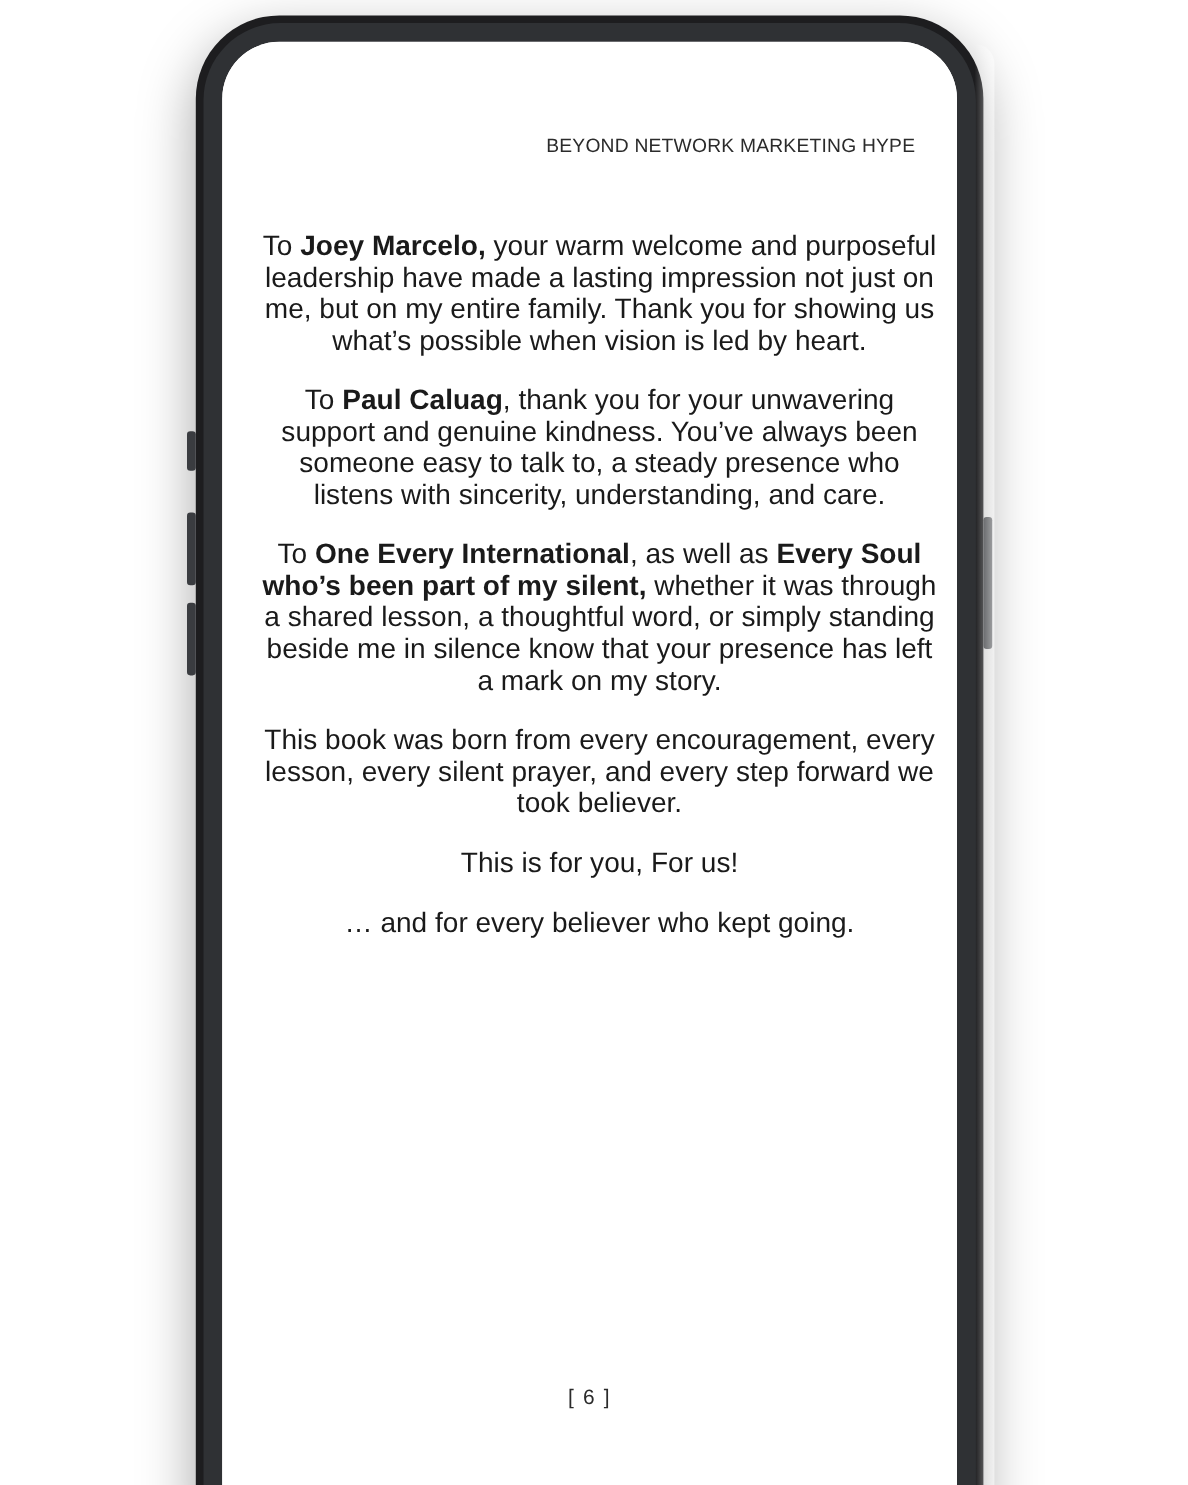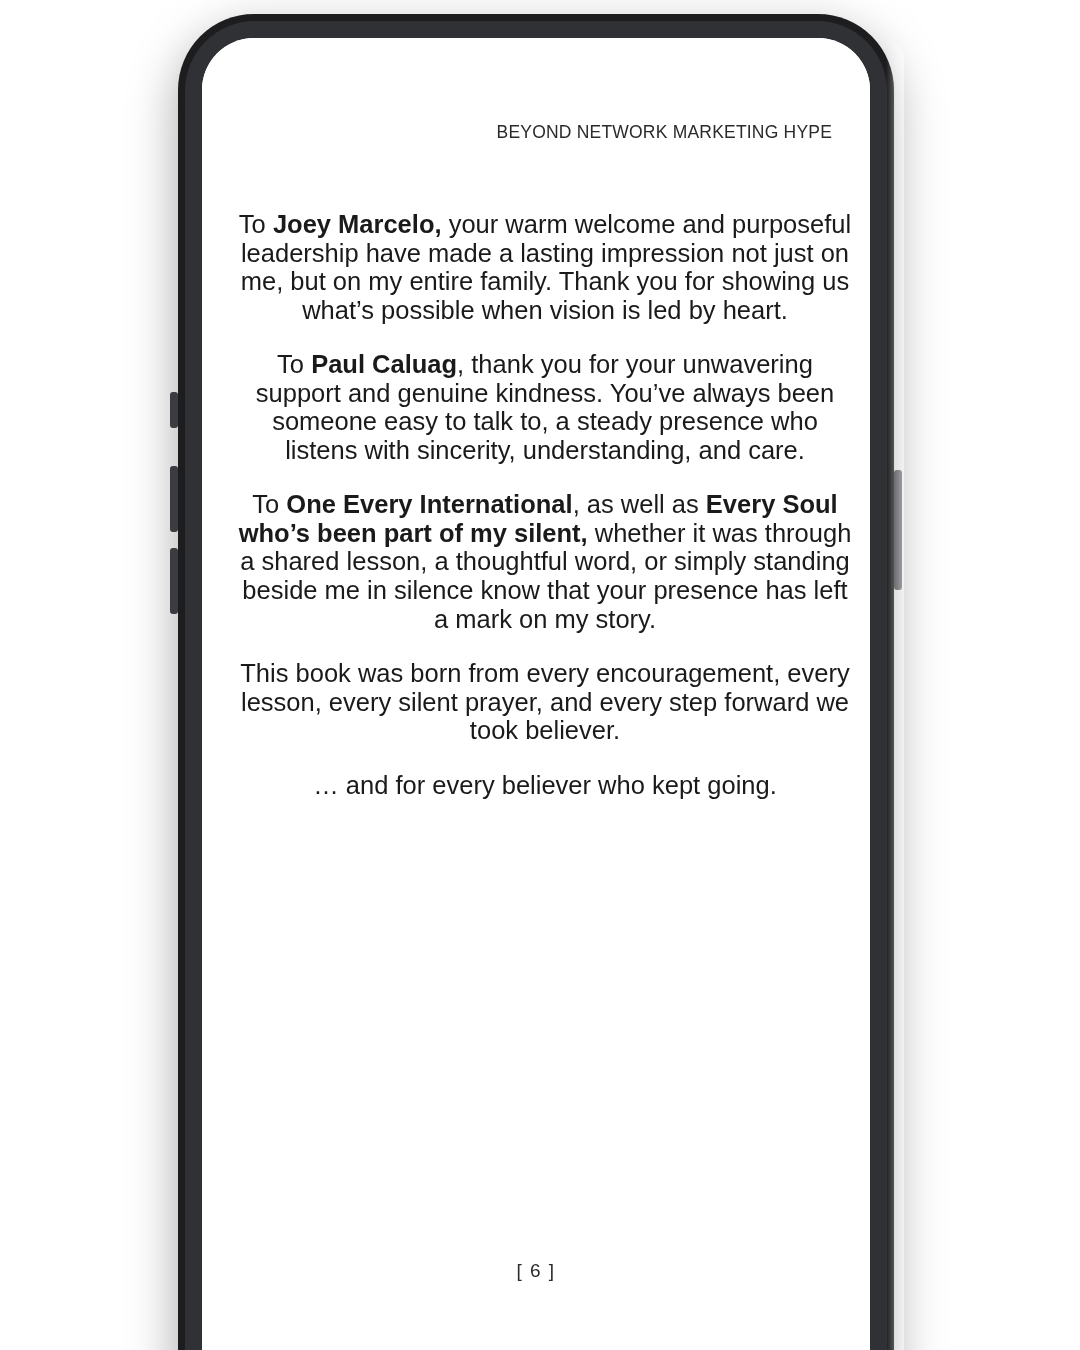--- a/index.html
+++ b/index.html
@@ -129,20 +129,21 @@
     <div class="phone-screen">
       <div class="page">
 
         <div class="running-head">BEYOND NETWORK MARKETING HYPE</div>
 
         <div class="body-copy">
           <p class="para"><span>To </span><b>Joey Marcelo,</b><span> your warm welcome and purposeful leadership have made a lasting impression not just on me, but on my entire family. Thank you for showing us what’s possible when vision is led by heart.</span></p>
           <p class="para"><span>To </span><b>Paul Caluag</b><span>, thank you for your unwavering support and genuine kindness. You’ve always been someone easy to talk to, a steady presence who listens with sincerity, understanding, and care.</span></p>
           <p class="para"><span>To </span><b>One Every International</b><span>, as well as </span><b>Every Soul who’s been part of my silent,</b><span> whether it was through a shared lesson, a thoughtful word, or simply standing beside me in silence know that your presence has left a mark on my story.</span></p>
           <p class="para"><span>This book was born from every encouragement, every lesson, every silent prayer, and every step forward we took believer.</span></p>
+          <p class="para"><span>This is for you, For us!</span></p>
           <p class="para"><span>… and for every believer who kept going.</span></p>
         </div>
 
         <div class="folio">[ 6 ]</div>
 
       </div>
     </div>
   </div>
 
   <div class="btn-side btn-silence"></div>

